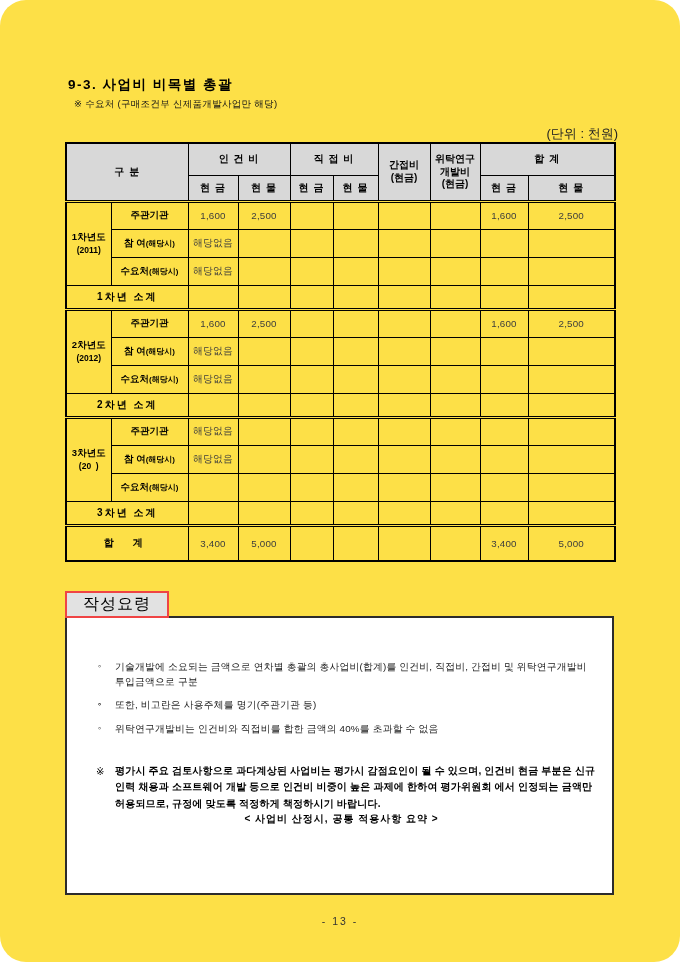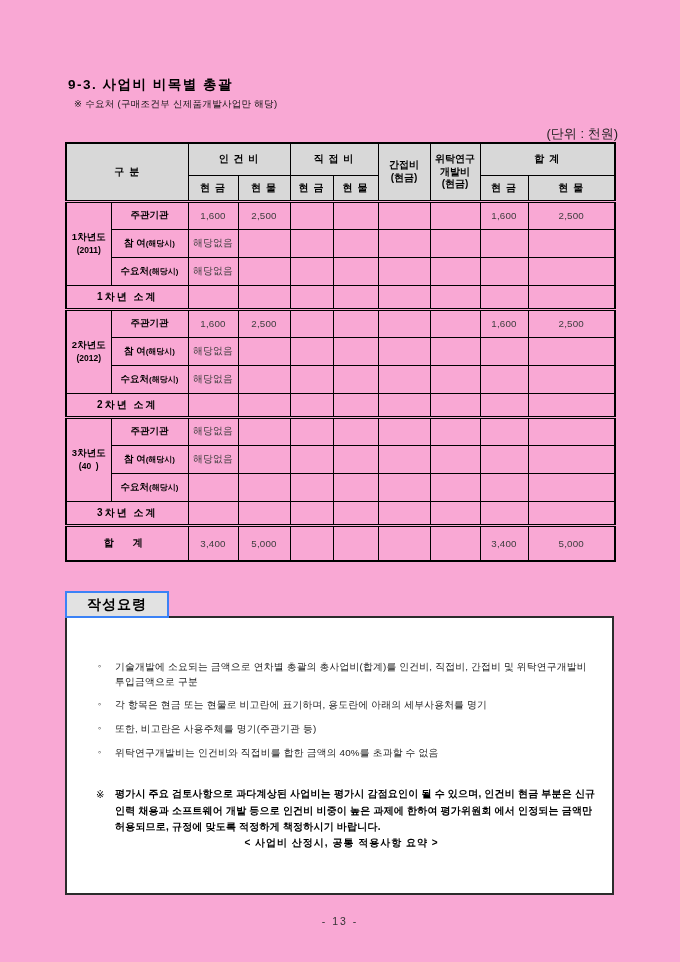--- a/index.html
+++ b/index.html
@@ -4,21 +4,21 @@
 <style>
   * { margin: 0; padding: 0; box-sizing: border-box; }
   html, body { background: #ffffff; }
   body {
     width: 680px; height: 962px;
     font-family: "Liberation Sans", "DejaVu Sans", sans-serif;
     color: #000;
     position: relative;
     overflow: hidden;
   }
-  .page { position: absolute; inset: 0; background: #f9a8d4; }
+  .page { position: absolute; inset: 0; background: #fde047; border-radius: 26px; }
 
   .title {
     position: absolute; left: 68px; top: 76px;
     font-size: 13.5px; font-weight: bold; letter-spacing: 1.5px; color: #000;
   }
   .subtitle {
     position: absolute; left: 74px; top: 98px;
     font-size: 9.5px; color: #161616; letter-spacing: 0.3px;
   }
   .unit-note {
@@ -57,23 +57,23 @@
   .row-label { font-weight: bold; font-size: 9.5px; }
   .row-label .paren { font-size: 8px; }
   .subtotal-label, .total-label { font-weight: bold; font-size: 10px; letter-spacing: 2px; }
   .total-label { letter-spacing: 8px; }
   .val { color: #3d3d3d; font-size: 9.8px; letter-spacing: 0.2px; }
 
   .guide-tab {
     position: absolute; left: 65px; top: 591px;
     width: 104px; height: 27px;
     background: #e2e2e2;
-    border: 2px solid #3b82f6;
+    border: 2px solid #ef4444;
     display: flex; align-items: center; justify-content: center;
-    font-weight: bold; font-size: 14px; letter-spacing: 1px;
+    font-weight: normal; font-size: 16px; letter-spacing: 1px;
     z-index: 2;
   }
   .guide-box {
     position: absolute; left: 65px; top: 616px;
     width: 549px; height: 279px;
     border: 2px solid #2c2c2c;
     background: #fff;
     padding: 42px 14px 0 18px;
     z-index: 1;
   }
@@ -245,21 +245,21 @@
         <td class="val"></td>
         <td class="val"></td>
         <td class="val"></td>
       </tr>
     </tbody>
 
     <tbody>
       <tr class="drow">
         <td rowspan="3" class="year-cell">
           <span>3차년도</span><br>
-          <span class="paren" style="white-space:pre;">(40  )</span>
+          <span class="paren" style="white-space:pre;">(20  )</span>
         </td>
         <td class="row-label"><span>주관기관</span><span class="paren"></span></td>
         <td class="val">해당없음</td>
         <td class="val"></td>
         <td class="val"></td>
         <td class="val"></td>
         <td class="val"></td>
         <td class="val"></td>
         <td class="val"></td>
         <td class="val"></td>
@@ -316,21 +316,20 @@
 
   <div class="guide-tab">작성요령</div>
 
   <div class="guide-box">
     <div class="bullet">
       <span class="marker">◦</span>
       <span>기술개발에 소요되는 금액으로 연차별 총괄의 총사업비(합계)를 인건비, 직접비, 간접비 및 위탁연구개발비 투입금액으로 구분</span>
     </div>
     <div class="bullet">
       <span class="marker">◦</span>
-      <span>각 항목은 현금 또는 현물로 비고란에 표기하며, 용도란에 아래의 세부사용처를 명기</span>
     </div>
     <div class="bullet">
       <span class="marker">◦</span>
       <span>또한, 비고란은 사용주체를 명기(주관기관 등)</span>
     </div>
     <div class="bullet">
       <span class="marker">◦</span>
       <span>위탁연구개발비는 인건비와 직접비를 합한 금액의 40%를 초과할 수 없음</span>
     </div>
 

